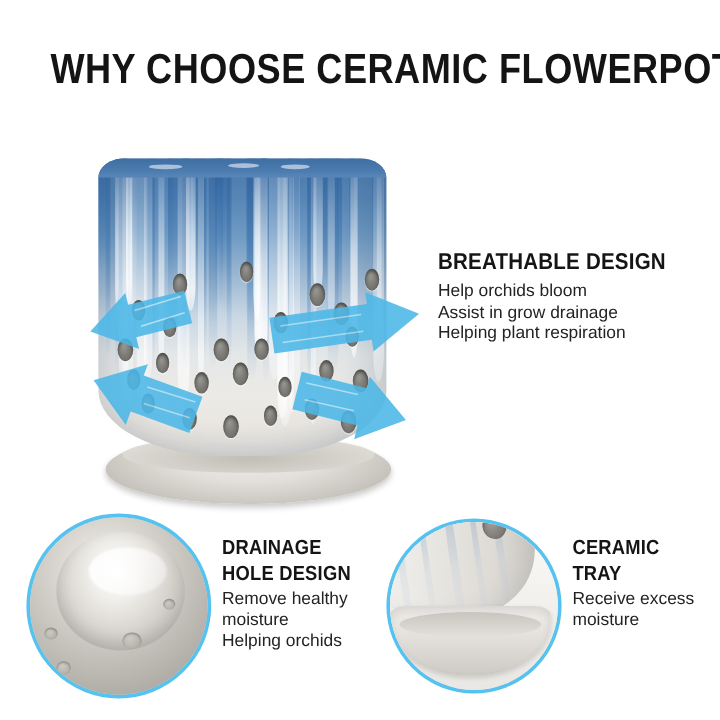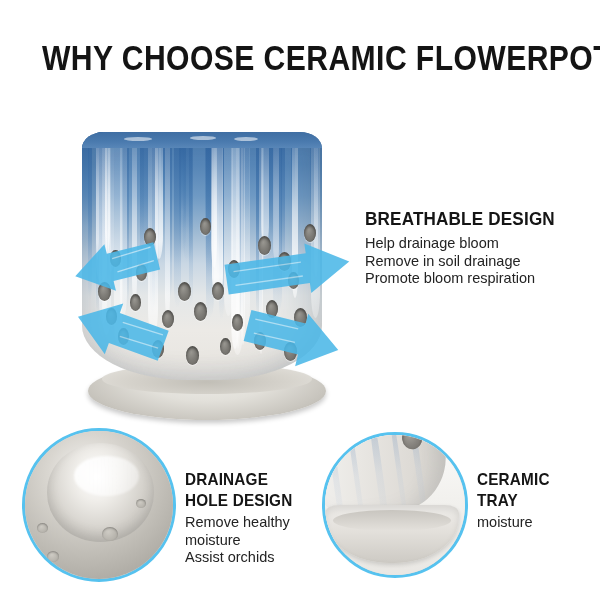--- a/index.html
+++ b/index.html
@@ -167,21 +167,21 @@
     border-radius:14px 14px 48% 48%/8px 8px 78% 78%;
     background:linear-gradient(180deg,#efedea 0%,#e3e0db 46%,#cdcac4 100%);
     box-shadow:inset 0 4px 7px rgba(0,0,0,.10), 0 2px 4px rgba(0,0,0,.14);
   }
   .tray-dish-inner{
     position:absolute;left:6%;top:8%;width:88%;height:36%;
     border-radius:50%;
     background:linear-gradient(180deg,#c8c5bf,#e4e1dc);
   }
 
-  .feat-bottom{position:absolute;margin-top:23px;}
+  .feat-bottom{position:absolute;}
   .feat-h-sm{
     font-family:"Liberation Sans Narrow","Liberation Sans",sans-serif;
     font-weight:bold;color:#151515;
     font-size:17px;line-height:21px;letter-spacing:.2px;
     transform:scaleX(0.9);transform-origin:left center;
     margin-bottom:3px;
   }
   .feat-line-sm{font-size:14.5px;color:#232323;line-height:17.5px;}
 </style>
 </head>
@@ -319,57 +319,58 @@
           <path d="M188,222 L244,222 L244,212 L282,240 L244,266 L244,254 L188,254 Z" transform="rotate(14 240 238)"></path>
           <path d="M194,230 L238,229" stroke="#ffffff" stroke-width="1.3" opacity=".5" fill="none" transform="rotate(14 240 238)"></path>
           <path d="M196,244 L238,243" stroke="#ffffff" stroke-width="1.3" opacity=".5" fill="none" transform="rotate(14 240 238)"></path>
         </g>
       </g>
     </svg>
   </div>
 
   <div class="feat-right">
     <div class="feat-h">BREATHABLE DESIGN</div>
-    <div class="feat-line">Help drainage bloom</div>
-    <div class="feat-line">Remove in soil drainage</div>
-    <div class="feat-line">Promote bloom respiration</div>
+    <div class="feat-line">Help orchids bloom</div>
+    <div class="feat-line">Assist in grow drainage</div>
+    <div class="feat-line">Helping plant respiration</div>
   </div>
 
   <div class="circle-inset" style="left:22px;top:428px;width:148px;height:148px;">
     <div class="inset-base">
       <div class="base-dome"></div>
       <div class="base-glare"></div>
       <div class="base-nub" style="left:52%;top:64%;width:16px;height:14px;"></div>
       <div class="base-nub" style="left:10%;top:62%;width:11px;height:10px;"></div>
       <div class="base-nub" style="left:16%;top:80%;width:12px;height:11px;"></div>
       <div class="base-nub" style="left:74%;top:46%;width:10px;height:9px;"></div>
     </div>
   </div>
 
   <div class="feat-bottom" style="left:185px;top:446px;width:120px;">
     <div class="feat-h-sm">DRAINAGE HOLE DESIGN</div>
     <div class="feat-line-sm">Remove healthy</div>
     <div class="feat-line-sm">moisture</div>
-    <div class="feat-line-sm">Assist orchids</div>
+    <div class="feat-line-sm">Helping orchids</div>
   </div>
 
   <div class="circle-inset" style="left:322px;top:432px;width:140px;height:140px;">
     <div class="inset-tray">
       <div class="tray-pot">
         <div class="tray-streak" style="left:14%;width:6px;"></div>
         <div class="tray-streak" style="left:30%;width:5px;"></div>
         <div class="tray-streak" style="left:46%;width:7px;"></div>
         <div class="tray-streak" style="left:62%;width:5px;"></div>
         <div class="tray-streak" style="left:76%;width:6px;"></div>
         <div class="tray-hole"></div>
       </div>
       <div class="tray-dish">
         <div class="tray-dish-inner"></div>
       </div>
     </div>
   </div>
 
   <div class="feat-bottom" style="left:477px;top:446px;width:115px;">
     <div class="feat-h-sm">CERAMIC TRAY</div>
+    <div class="feat-line-sm">Receive excess</div>
     <div class="feat-line-sm">moisture</div>
   </div>
 
 </div>
 
 </body></html>

